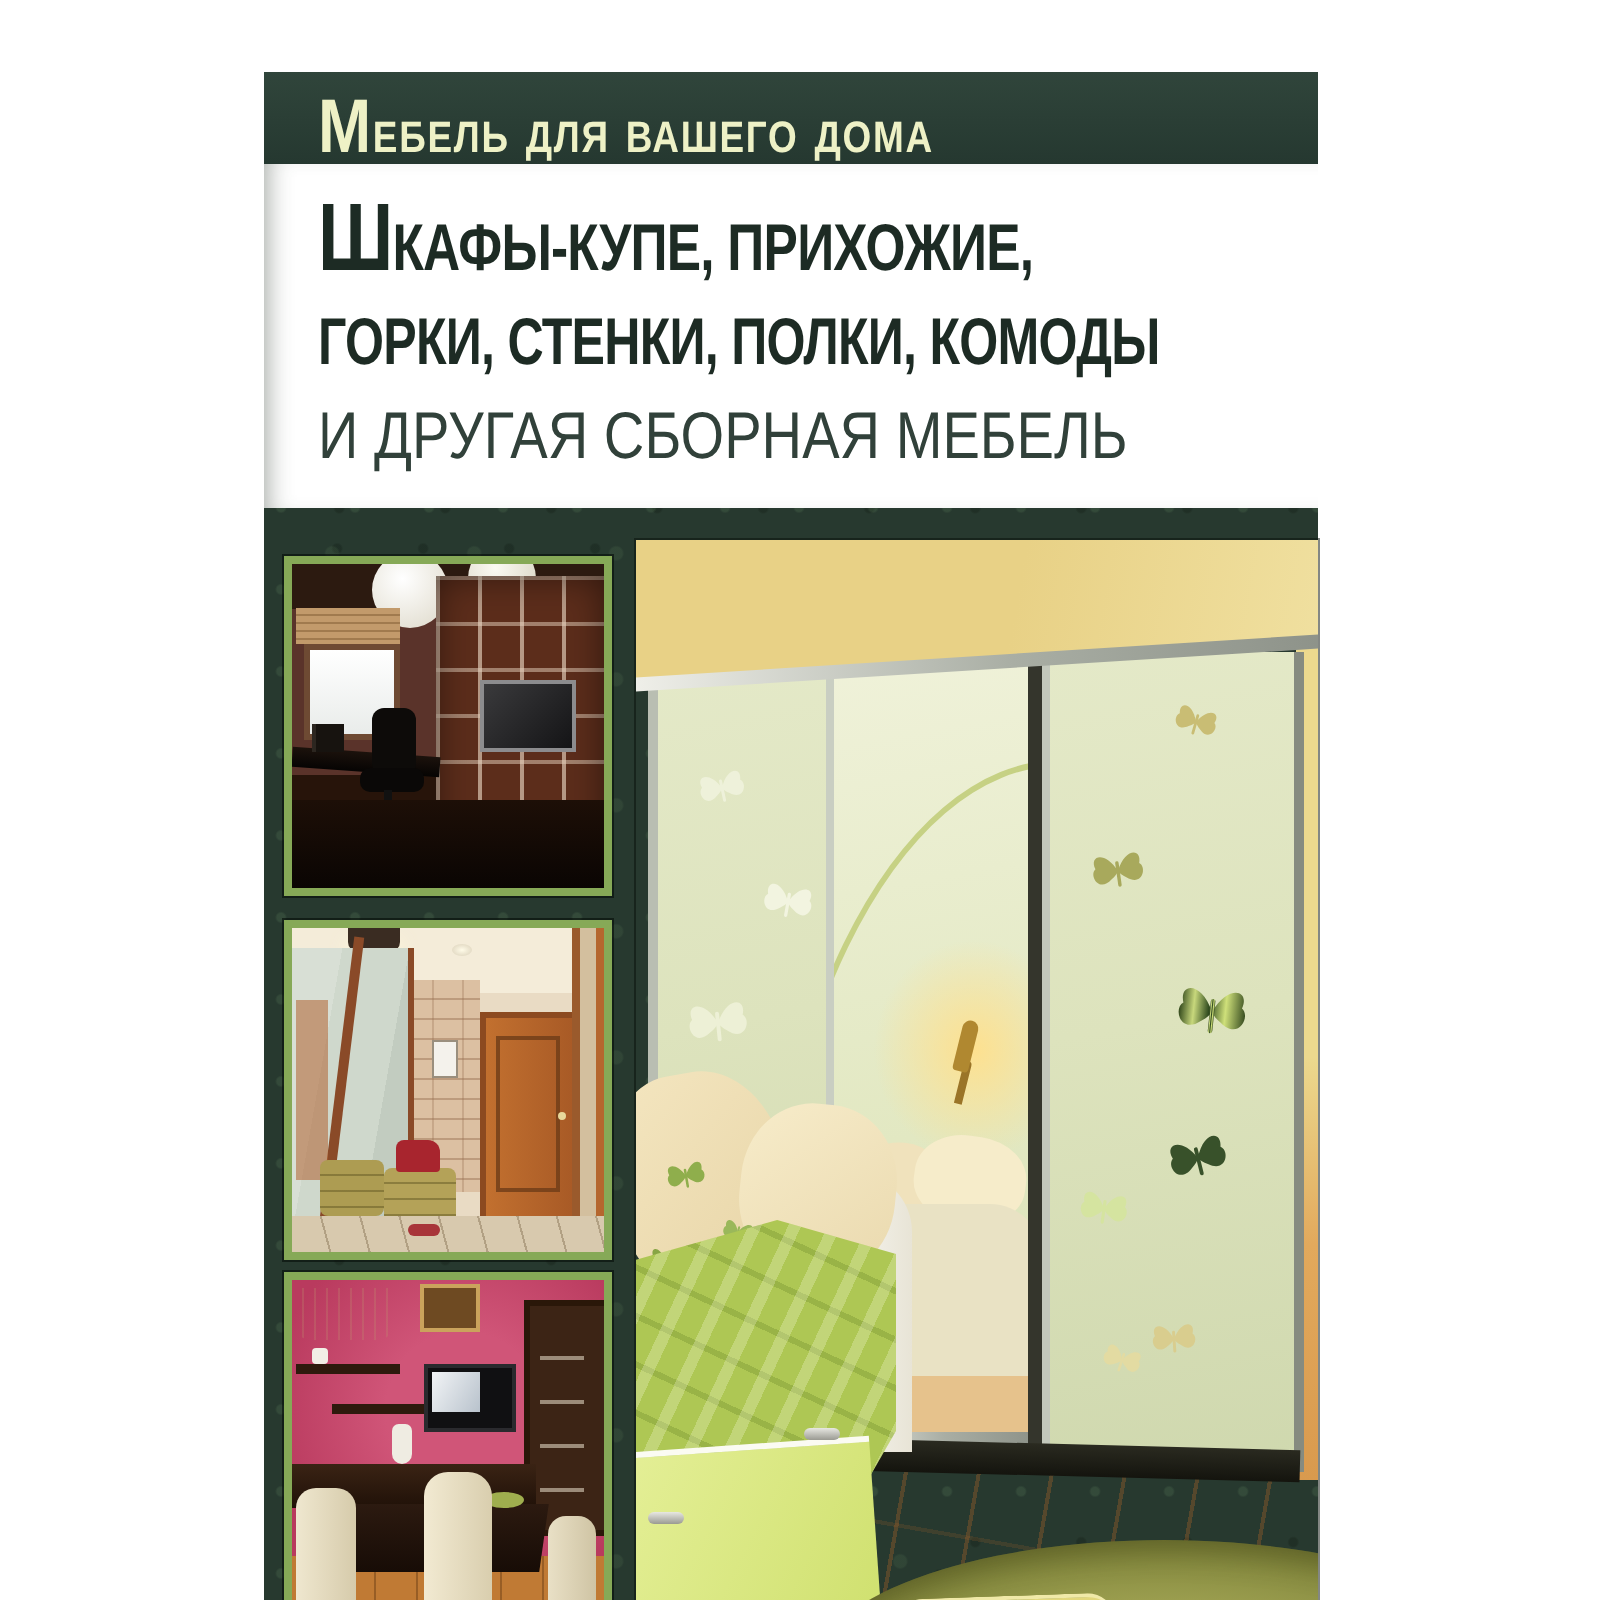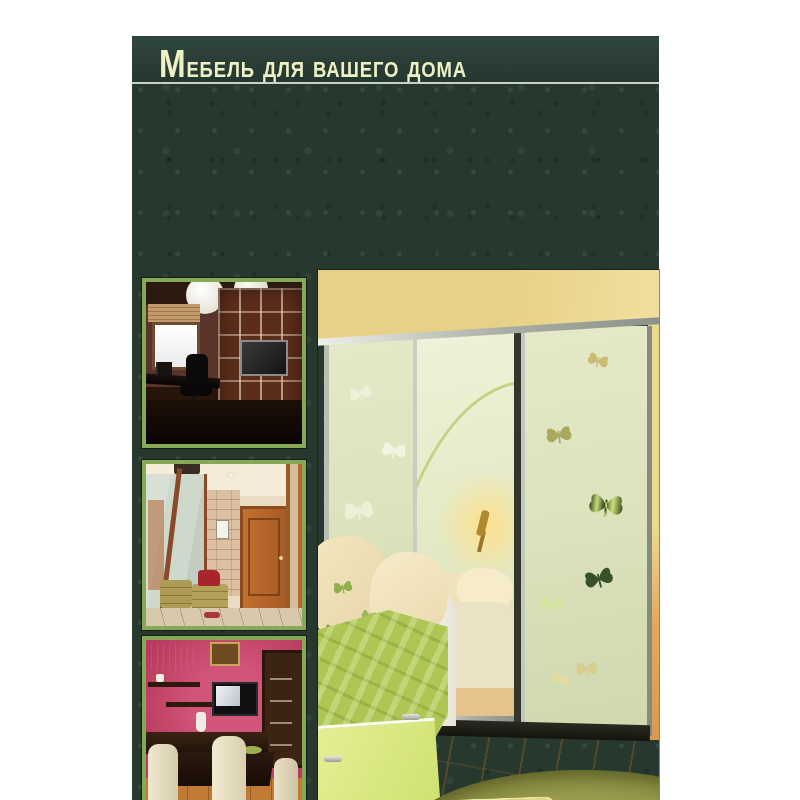--- a/index.html
+++ b/index.html
@@ -56,20 +56,25 @@
     </linearGradient>
   </defs>
 </svg>
 
 <div id="cover">
 
   <div id="topbar">
     <span id="series-title">Мебель для вашего дома</span>
   </div>
 
+  <div id="titleband">
+    <span class="tline" id="tl1" style="text-transform:uppercase">Шкафы-купе, прихожие,</span>
+    <span class="tline" id="tl2" style="text-transform:uppercase">горки, стенки, полки, комоды</span>
+    <span class="tline" id="tl3" style="text-transform:uppercase">и другая сборная мебель</span>
+  </div>
 
   <div class="ph" style="top:242px">
     <div class="abs" style="left:0;top:0;width:156px;height:162px;background:linear-gradient(180deg,#2c1a10 0 14%,#5a332a 14% 65%,#27140a 65%);"></div>
     <div class="abs" style="left:40px;top:-6px;width:38px;height:38px;border-radius:50%;background:radial-gradient(circle at 40% 35%,#ffffff,#ddd8c8);"></div>
     <div class="abs" style="left:88px;top:-10px;width:34px;height:34px;border-radius:50%;background:radial-gradient(circle at 40% 35%,#fbfaf2,#d4cfbd);"></div>
     <div class="abs" style="left:2px;top:22px;width:52px;height:18px;background:repeating-linear-gradient(180deg,#c29a6b 0 3px,#a07a4e 3px 4px);"></div>
     <div class="abs" style="left:6px;top:40px;width:42px;height:42px;background:linear-gradient(180deg,#ffffff,#e9ecea);border:3px solid #6e4a33;"></div>
     <div class="abs" style="left:72px;top:6px;width:84px;height:140px;background:#5c2d1b;background-image:repeating-linear-gradient(90deg,rgba(230,210,190,.65) 0 2px,transparent 2px 21px),repeating-linear-gradient(180deg,rgba(230,210,190,.5) 0 2px,transparent 2px 23px);box-shadow:inset 0 0 18px rgba(0,0,0,.5);"></div>
     <div class="abs" style="left:94px;top:58px;width:44px;height:32px;background:linear-gradient(135deg,#3a3a3c,#141416);border:2px solid #8c8c8e;"></div>
     <div class="abs" style="left:0;top:94px;width:74px;height:10px;background:linear-gradient(180deg,#1c120c,#060403);transform:rotate(4deg);"></div>

